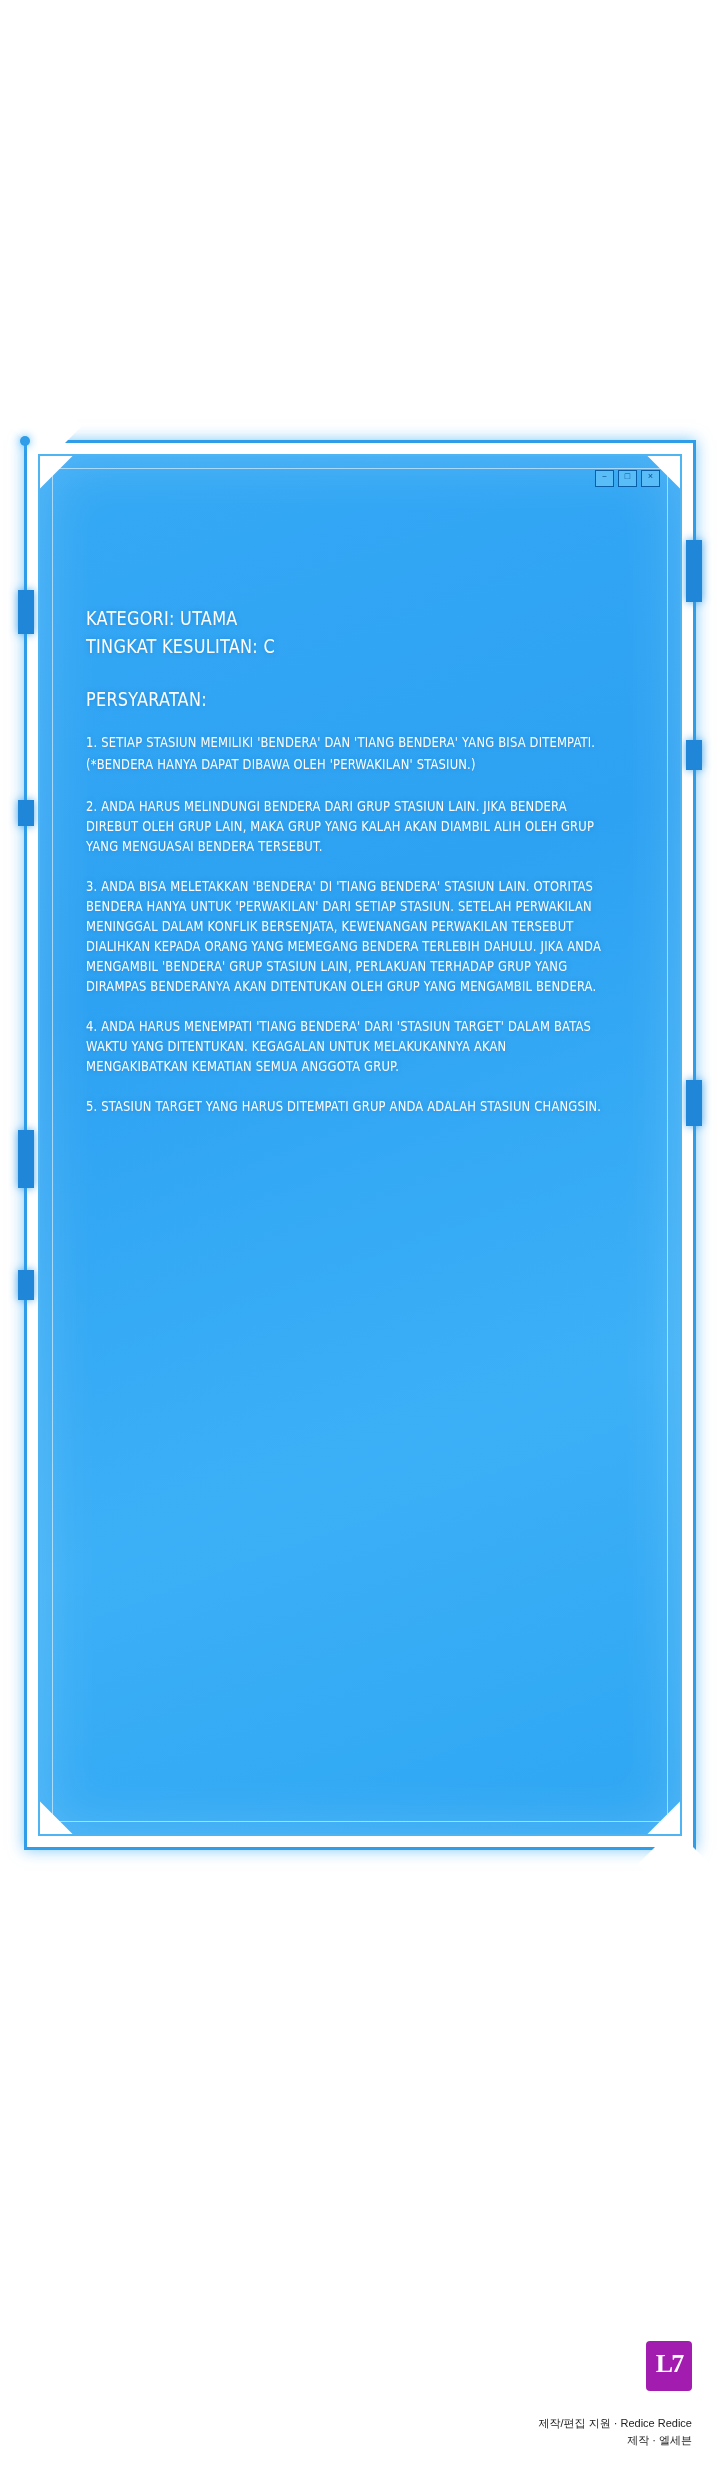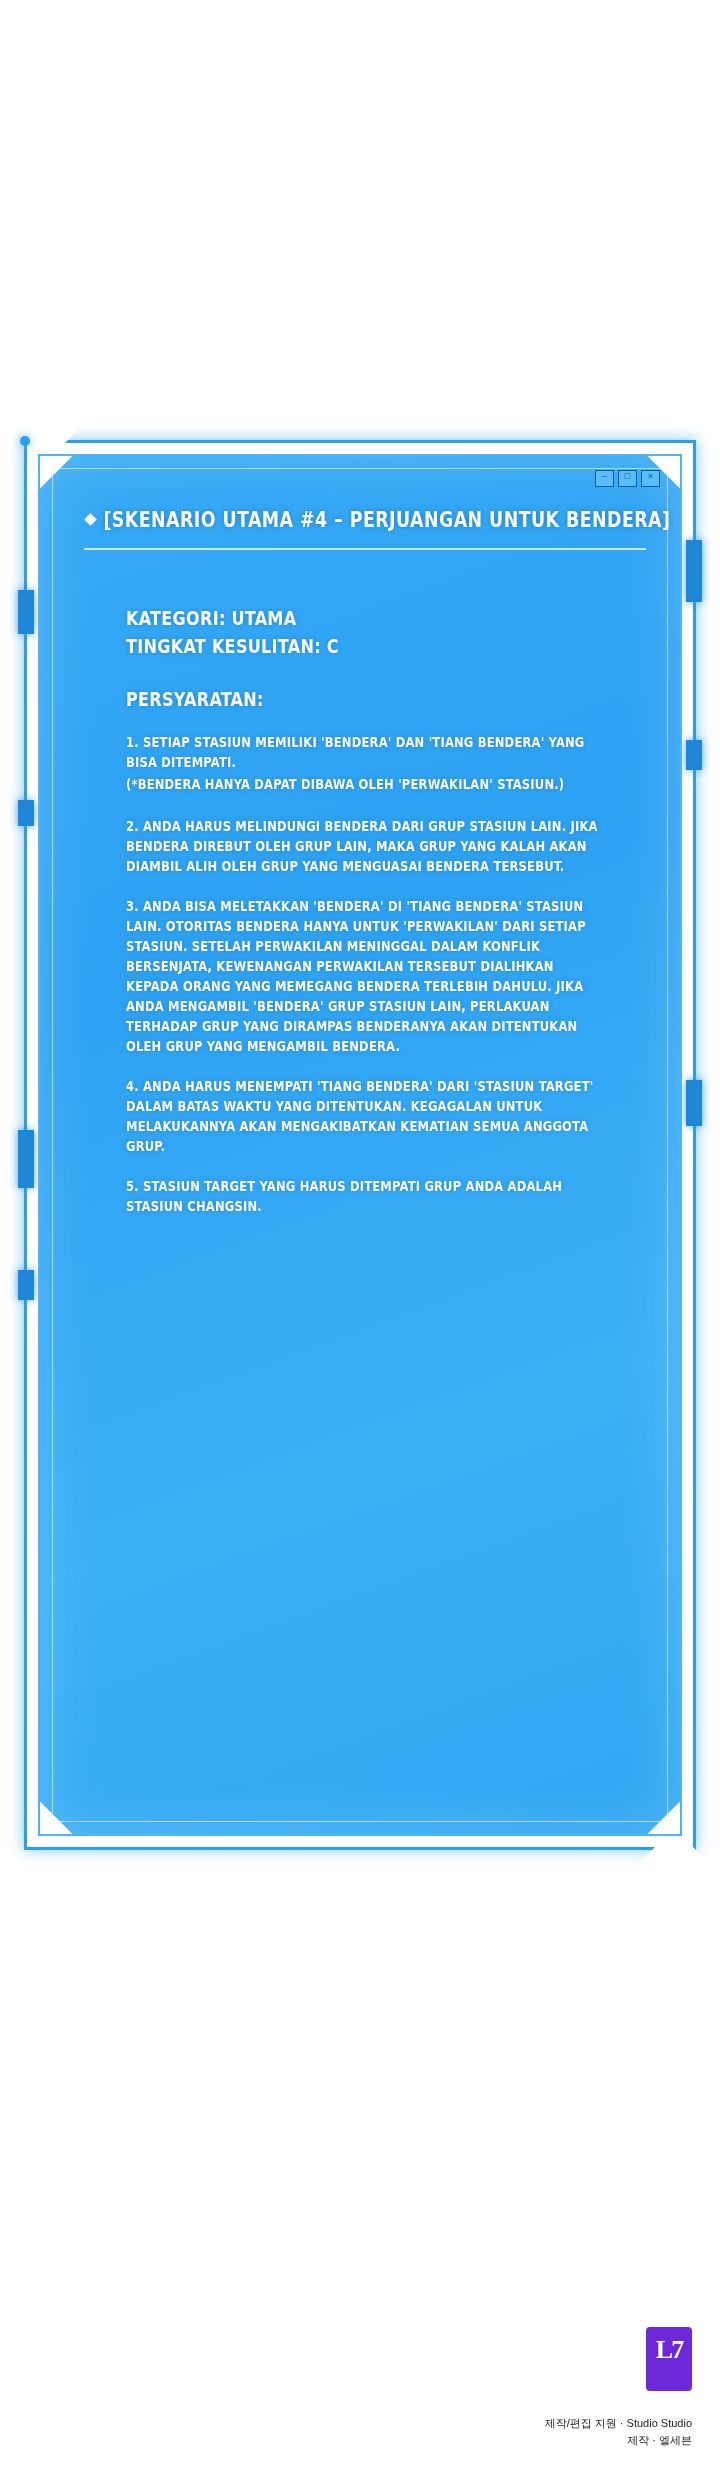--- a/index.html
+++ b/index.html
@@ -161,23 +161,22 @@
   }
 
   
   .content {
     position: absolute;
     left: 46px;
     right: 46px;
     top: 148px;
     color: #ffffff;
     font-family: "DejaVu Sans Condensed", "Liberation Sans Narrow", "Liberation Sans", sans-serif;
-    font-weight: bold;
+    font-weight: normal;
     text-shadow: 0 0 5px rgba(12,85,155,0.35);
-    margin-left: 40px;
   }
   .meta-line {
     font-size: 19px;
     letter-spacing: 0.3px;
     line-height: 28px;
     transform: scaleX(0.94);
     transform-origin: left center;
   }
   .section-head {
     font-size: 19px;
@@ -221,22 +220,22 @@
     color: #222222;
     font-family: "Liberation Sans", sans-serif;
     font-size: 11px;
     line-height: 17px;
   }
   #studio-logo {
     position: absolute;
     right: 28px;
     bottom: 92px;
     width: 46px;
-    height: 64px;
-    background: #6d28d9;
+    height: 50px;
+    background: #a21caf;
     border-radius: 4px;
   }
   #studio-logo .glyph {
     position: absolute;
     inset: 0;
     color: #ffffff;
     font-family: "Liberation Serif", serif;
     font-weight: bold;
     font-size: 26px;
     line-height: 46px;
@@ -266,25 +265,20 @@
     <div class="corner-cut bl"></div>
     <div class="corner-cut br"></div>
     <div class="inner-edge"></div>
 
     <div class="win-buttons">
       <div class="win-btn">–</div>
       <div class="win-btn">□</div>
       <div class="win-btn">×</div>
     </div>
 
-    <div class="title-bar">
-      <div class="title-dot"></div>
-      <div class="scenario-title" style="padding-left:32px;">[SKENARIO UTAMA #4 – PERJUANGAN UNTUK BENDERA]</div>
-      <div class="title-underline"></div>
-    </div>
 
     <div class="content">
       <div class="meta-line">KATEGORI: UTAMA</div>
       <div class="meta-line">TINGKAT KESULITAN: C</div>
 
       <div class="section-head">PERSYARATAN:</div>
 
       <div class="req-list">
         <div class="req">1. SETIAP STASIUN MEMILIKI 'BENDERA' DAN 'TIANG BENDERA' YANG BISA DITEMPATI.</div>
         <div class="req sub">(*BENDERA HANYA DAPAT DIBAWA OLEH 'PERWAKILAN' STASIUN.)</div>
@@ -295,15 +289,15 @@
       </div>
 
     </div>
   </div>
 </div>
 
 <div id="studio-logo">
   <div class="glyph">L7</div>
 </div>
 <div id="credits">
-  <div>제작/편집 지원 · Studio Studio</div>
+  <div>제작/편집 지원 · Redice Redice</div>
   <div>제작 · 엘세븐</div>
 </div>
 
 </body></html>

